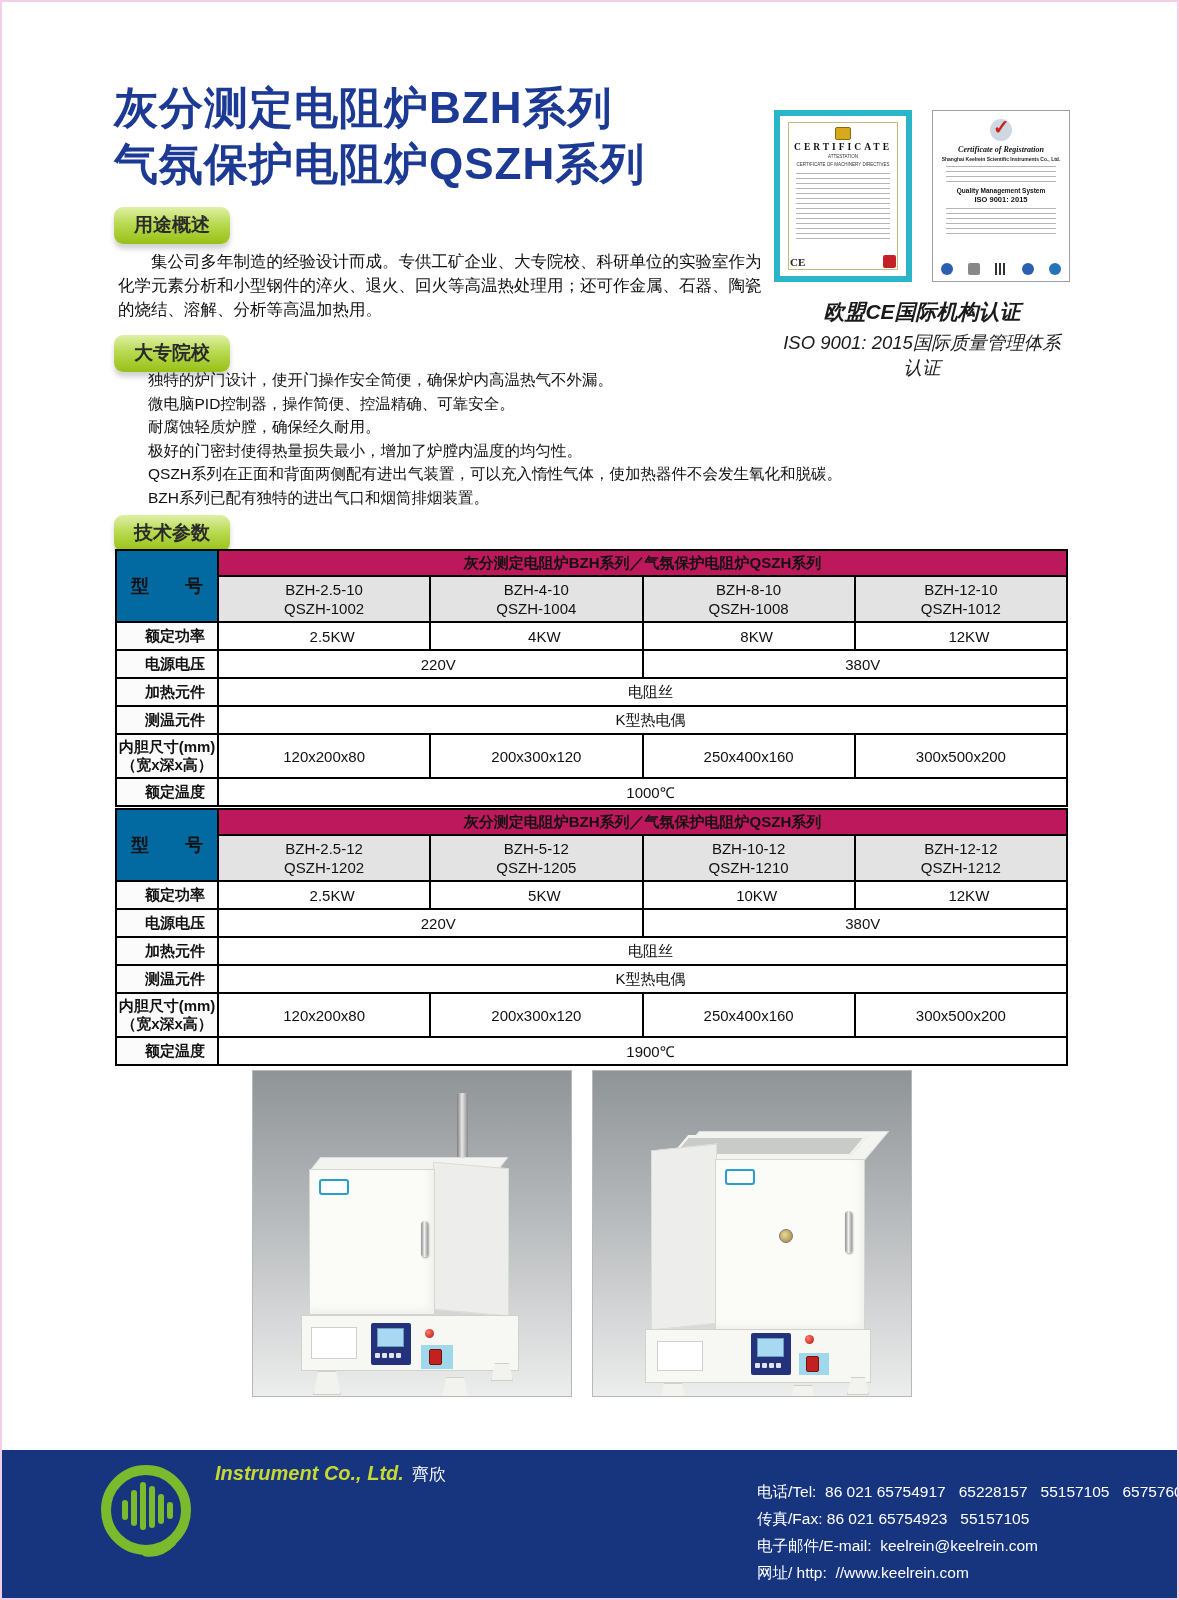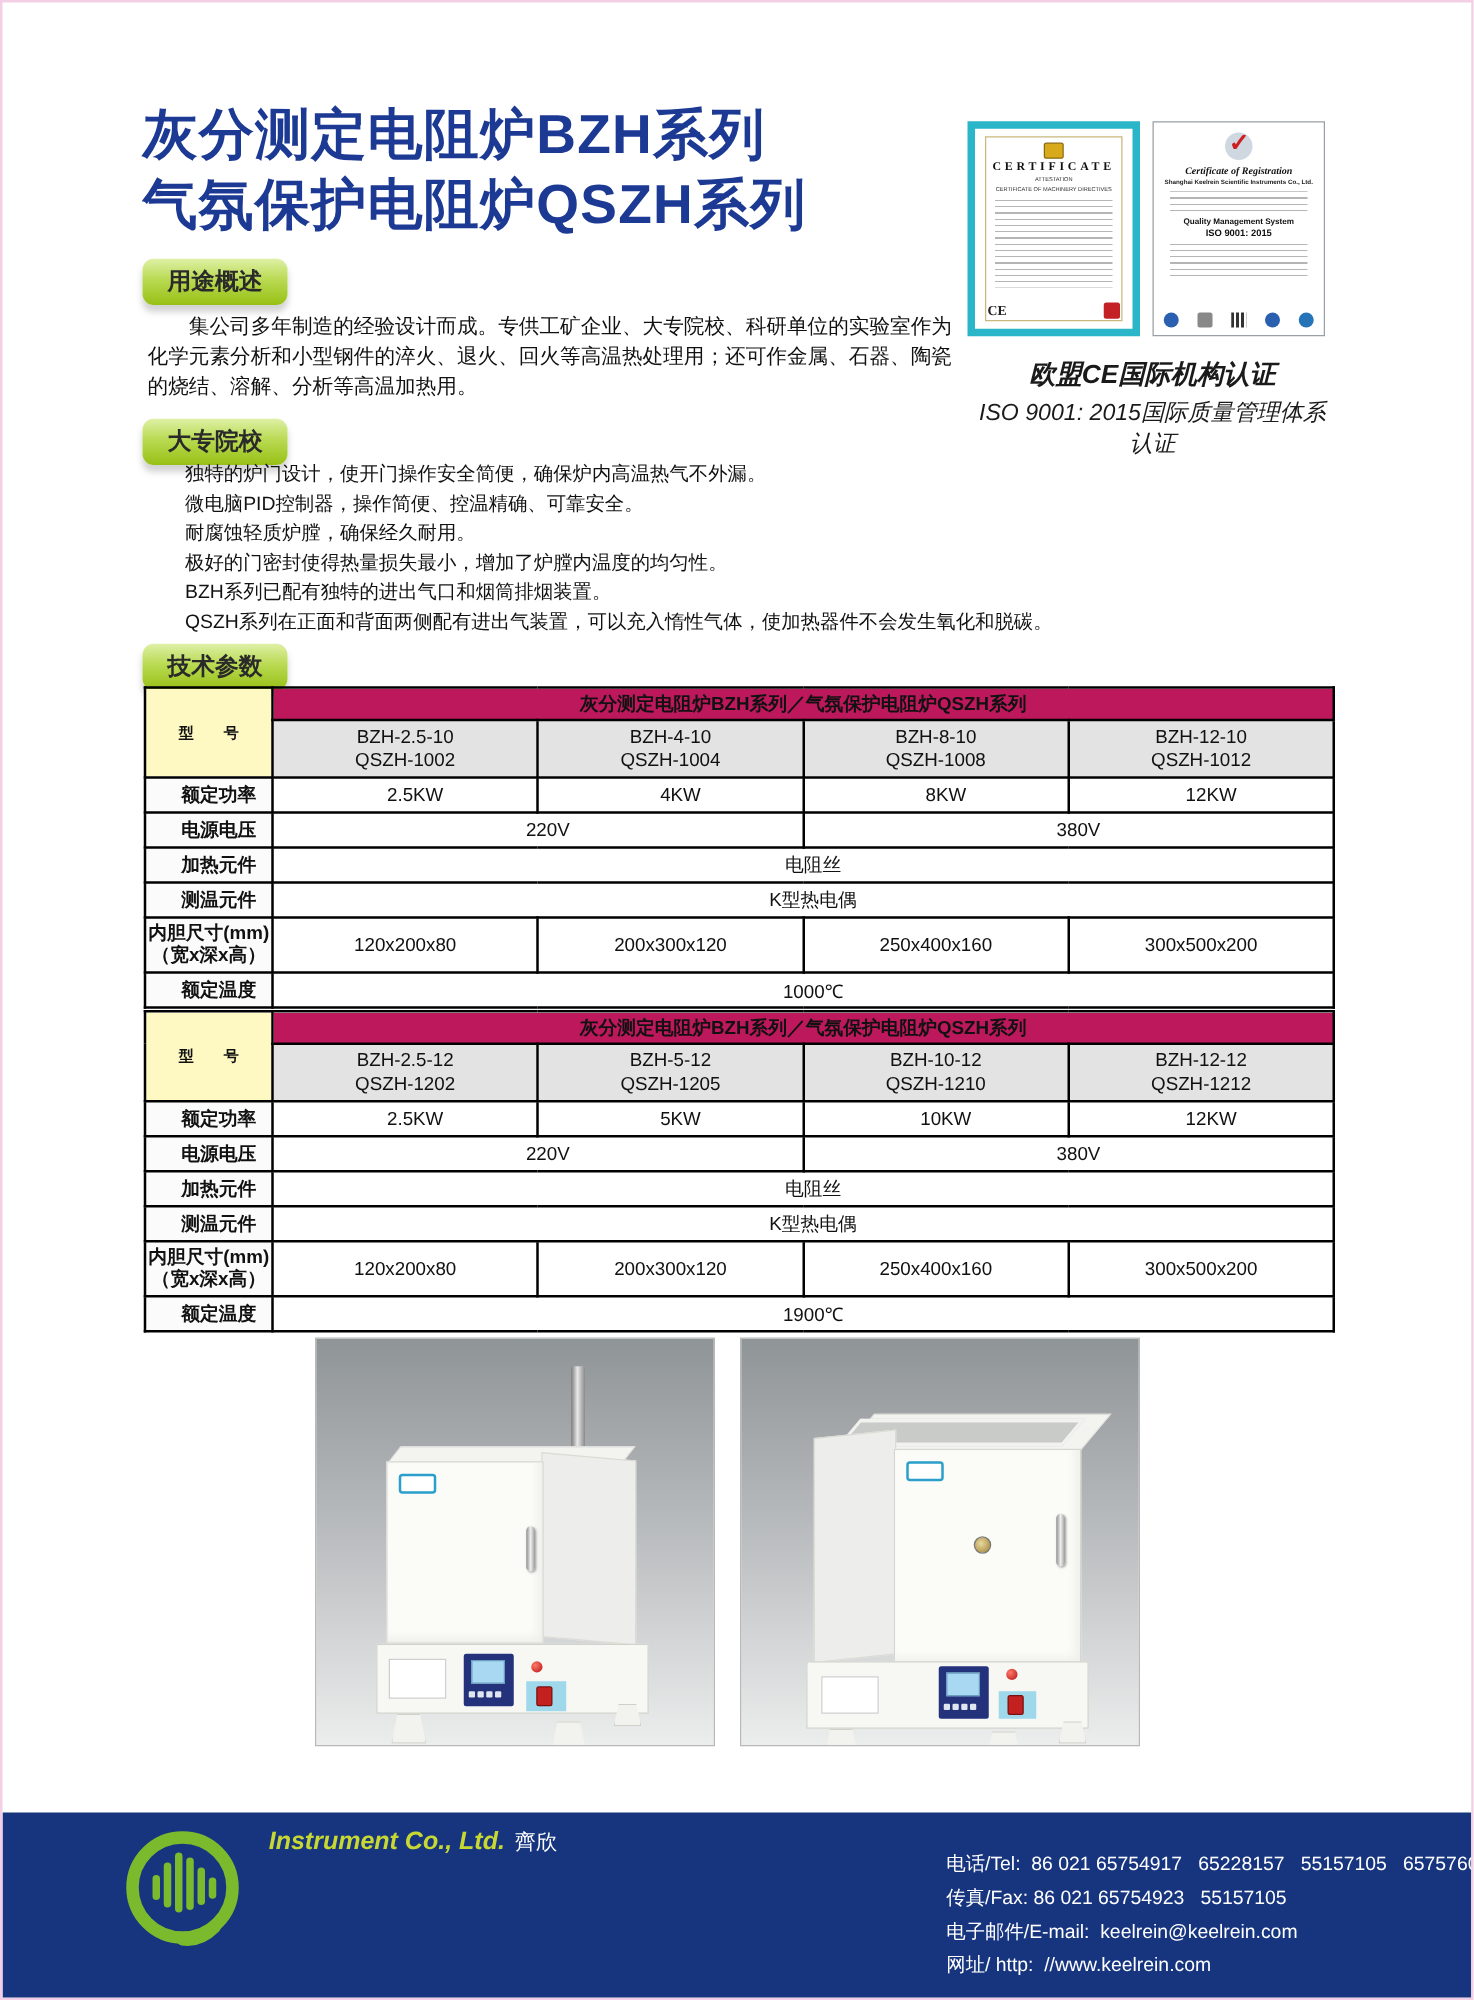--- a/index.html
+++ b/index.html
@@ -6,21 +6,21 @@
   body { background:#ffffff; font-family:"Liberation Sans", sans-serif; }
   .page { position:relative; width:1179px; height:1600px; background:#fff;
           border:2px solid #f3cfe5; overflow:hidden; }
 
   
   .title { position:absolute; left:112px; top:78px; color:#1c3a94;
            font-weight:bold; font-size:44px; line-height:56px; letter-spacing:1px; }
 
   
   .certs { position:absolute; left:772px; top:95px; width:296px; text-align:center; }
-  .cert-row { display:flex; gap:10px; justify-content:flex-start; }
+  .cert-row { display:flex; gap:10px; justify-content:space-between;margin-top:13px; }
   .cert { width:138px; height:172px; background:#fff; position:relative; overflow:hidden; }
   .cert1 { border:6px solid #2ab5c9; padding:6px 8px; }
   .cert1-inner { border:1px solid #c9b87a; height:100%; padding:4px 3px; }
   .gold-seal { width:16px; height:13px; margin:0 auto 2px auto; background:#d9a91c;
                border:1px solid #8a6a10; border-radius:2px; }
   .cert1-title { font-family:"Liberation Serif", serif; font-size:9.5px; font-weight:bold;
                  letter-spacing:3px; color:#111; }
   .cert1-sub { font-size:4.5px; color:#333; margin-top:2px; line-height:6px; }
   .tlines { background:repeating-linear-gradient(180deg,#b5b5b5 0 1px, transparent 1px 5px); }
   .cert1-body { height:70px; margin:5px 4px 0 4px; }
@@ -58,21 +58,21 @@
   .features { position:absolute; left:146px; top:366px; width:720px; list-style:none; }
   .features li { font-size:15.5px; line-height:23.5px; color:#111; }
 
   
   table.spec { position:absolute; left:113px; border-collapse:collapse; width:953px;
                table-layout:fixed; }
   .spec-1 { top:547px; } .spec-2 { top:806px; }
   table.spec td, table.spec th { border:2px solid #000; text-align:center; vertical-align:middle;
                color:#111; overflow:hidden; }
   th.series { background:#be185d; color:#fff; font-size:15px; font-weight:bold; height:26px; }
-  td.model-label { background:#fef9c3; color:#fff; font-size:12px; font-weight:bold;margin-left:16px; }
+  td.model-label { background:#0369a1; color:#fff; font-size:18px; font-weight:bold;margin-left:16px; }
   tr.model td { background:#e3e3e3; font-size:15px; line-height:19px; height:46px; }
   td.rlabel { background:#fbfbfb; font-weight:bold; font-size:16px; }
   tr.simple td { height:28px; font-size:15px; background:#fff;padding-left:16px; }
   tr.simple td.rlabel { background:#fbfbfb; }
   tr.chamber td { height:44px; font-size:15px; background:#fff; }
   tr.chamber td.rlabel { background:#fbfbfb; font-size:15px; line-height:18px; }
 
   
   .photo { position:absolute; top:1068px; width:320px; height:327px; border:1px solid #b8b8b8;
            background:linear-gradient(180deg,#8f9496 0%, #b7babc 45%, #eceded 100%);
@@ -164,22 +164,22 @@
 
   <div class="badge" style="top:205px">用途概述</div>
   <p class="usage-text">集公司多年制造的经验设计而成。专供工矿企业、大专院校、科研单位的实验室作为化学元素分析和小型钢件的淬火、退火、回火等高温热处理用；还可作金属、石器、陶瓷的烧结、溶解、分析等高温加热用。</p>
 
   <div class="badge" style="top:333px">大专院校</div>
   <ul class="features">
     <li>独特的炉门设计，使开门操作安全简便，确保炉内高温热气不外漏。</li>
     <li>微电脑PID控制器，操作简便、控温精确、可靠安全。</li>
     <li>耐腐蚀轻质炉膛，确保经久耐用。</li>
     <li>极好的门密封使得热量损失最小，增加了炉膛内温度的均匀性。</li>
+    <li>QSZH系列在正面和背面两侧配有进出气装置，可以充入惰性气体，使加热器件不会发生氧化和脱碳。</li>
     <li>BZH系列已配有独特的进出气口和烟筒排烟装置。</li>
-    <li>QSZH系列在正面和背面两侧配有进出气装置，可以充入惰性气体，使加热器件不会发生氧化和脱碳。</li>
   </ul>
 
   <div class="badge" style="top:513px">技术参数</div>
 
   <table class="spec spec-1">
     <colgroup>
         <col style="width:102px">
         <col>
         <col>
         <col>

